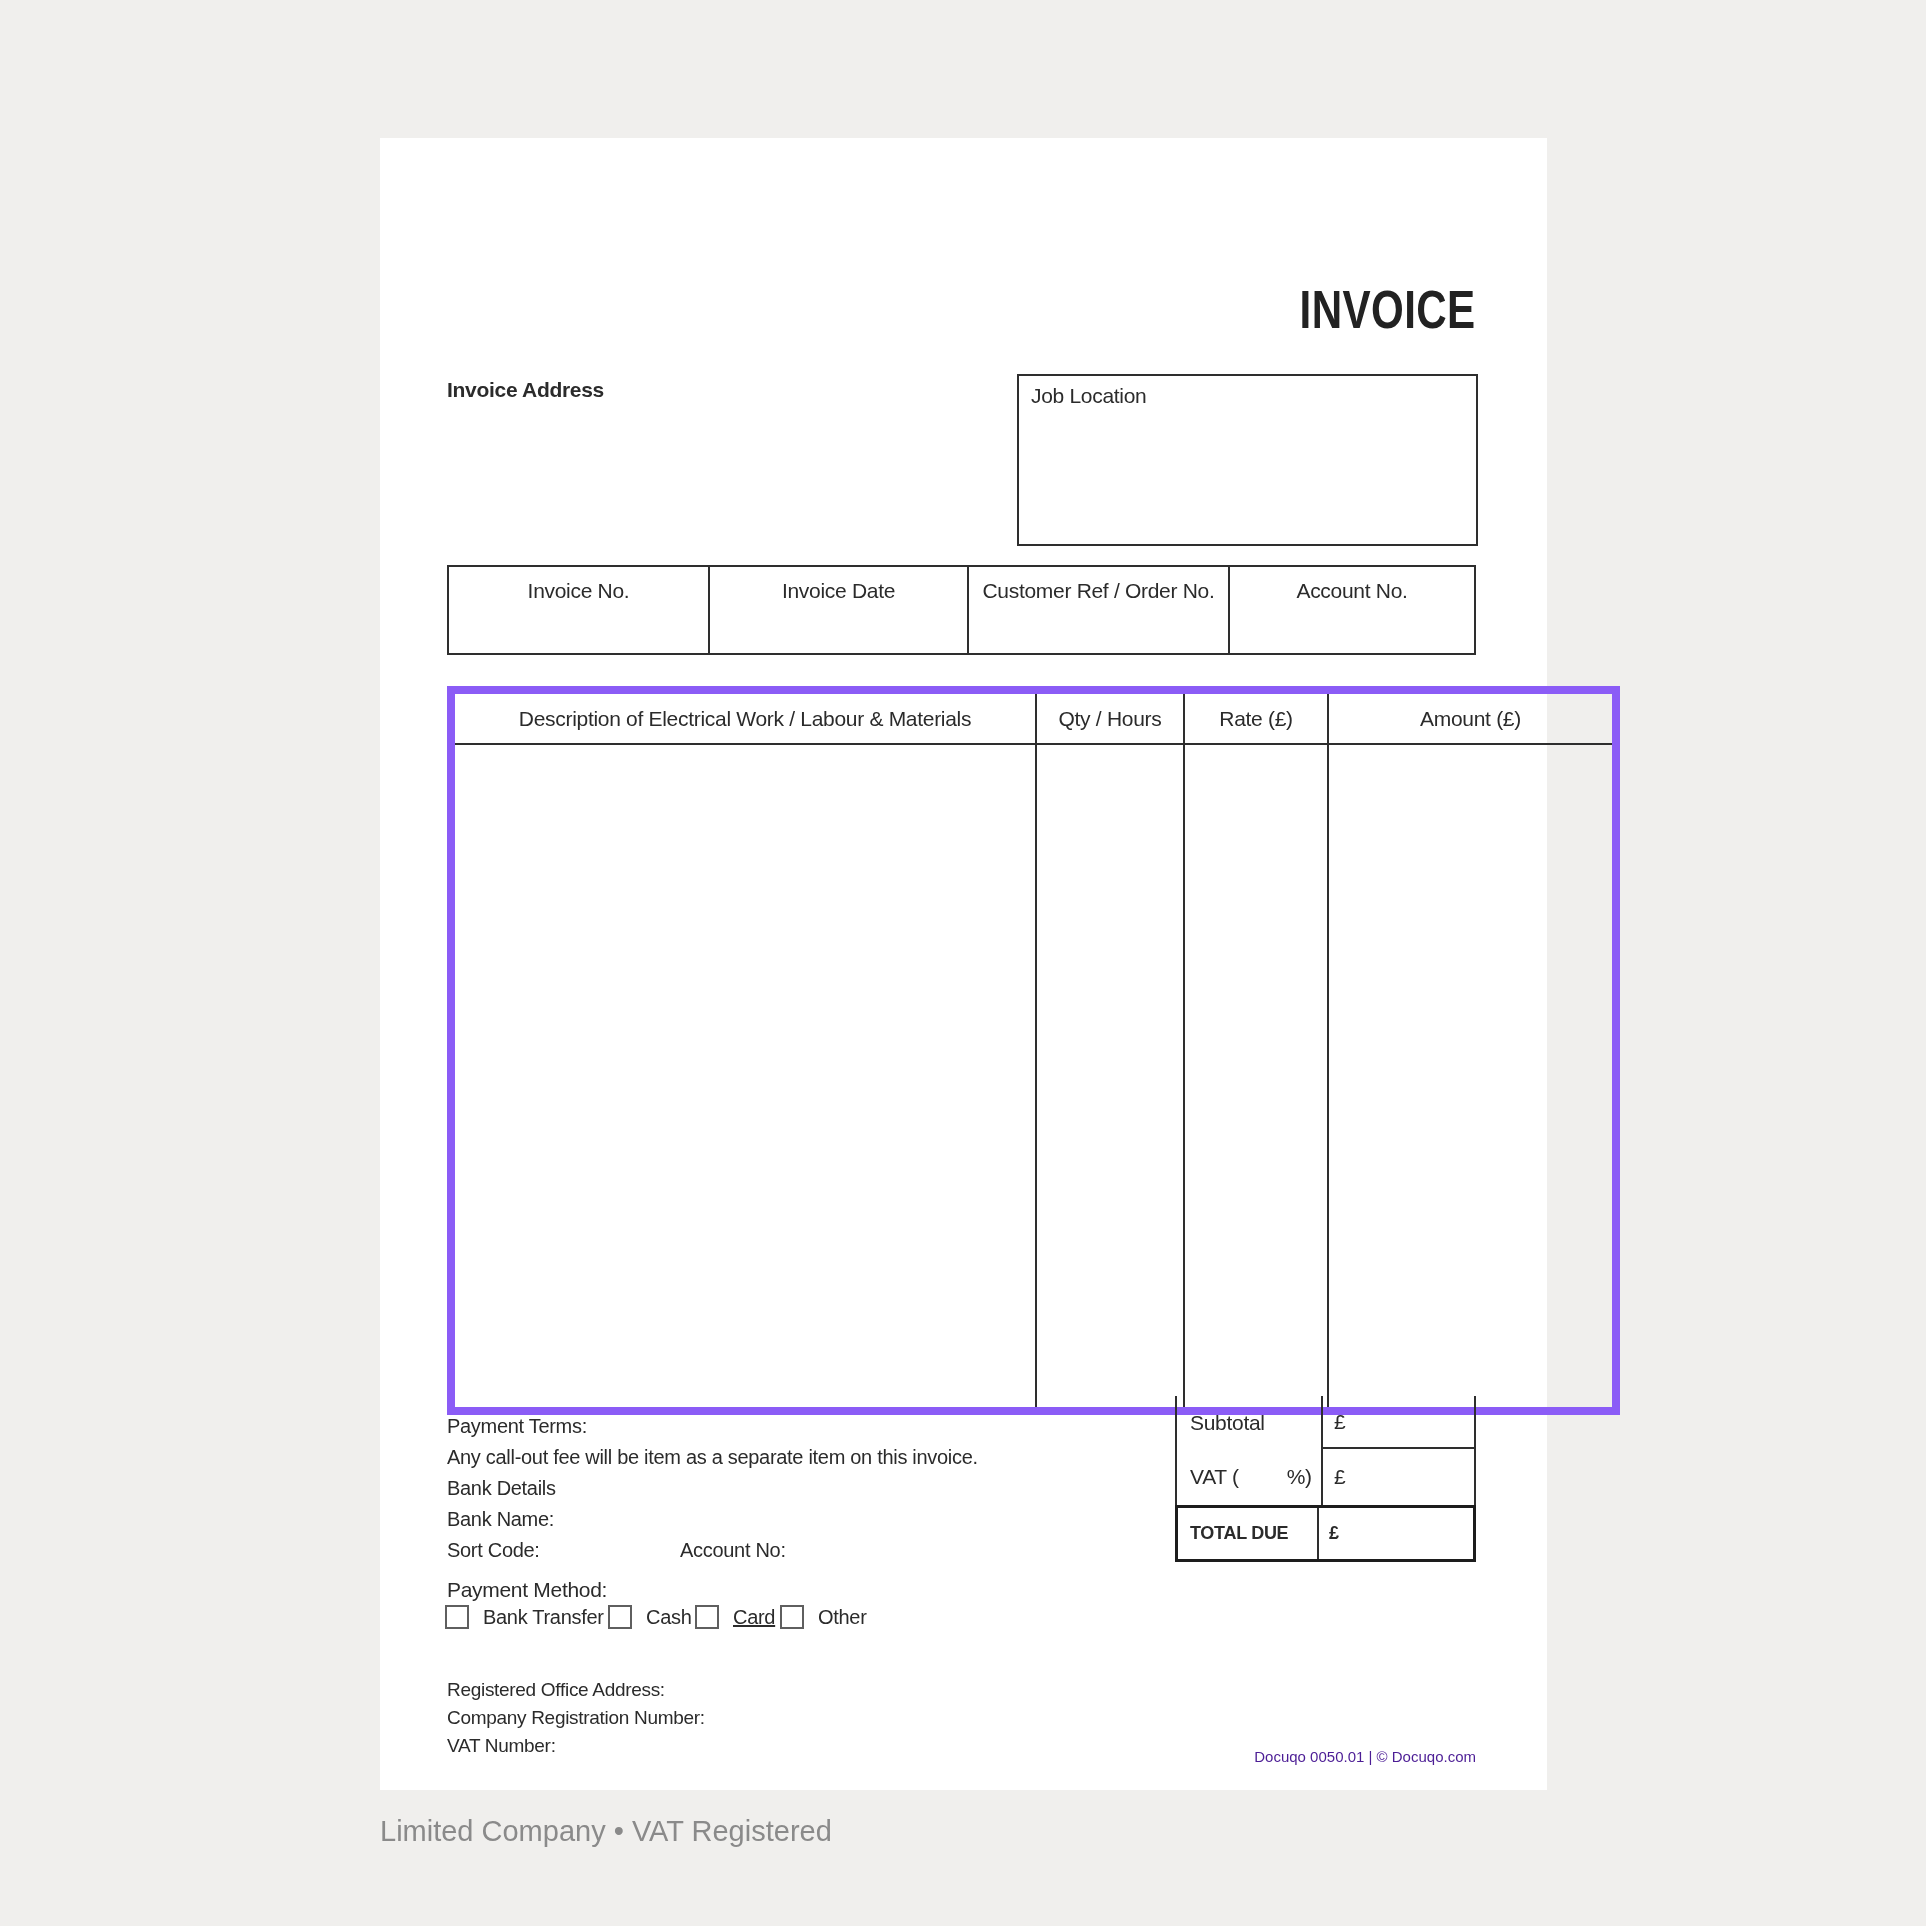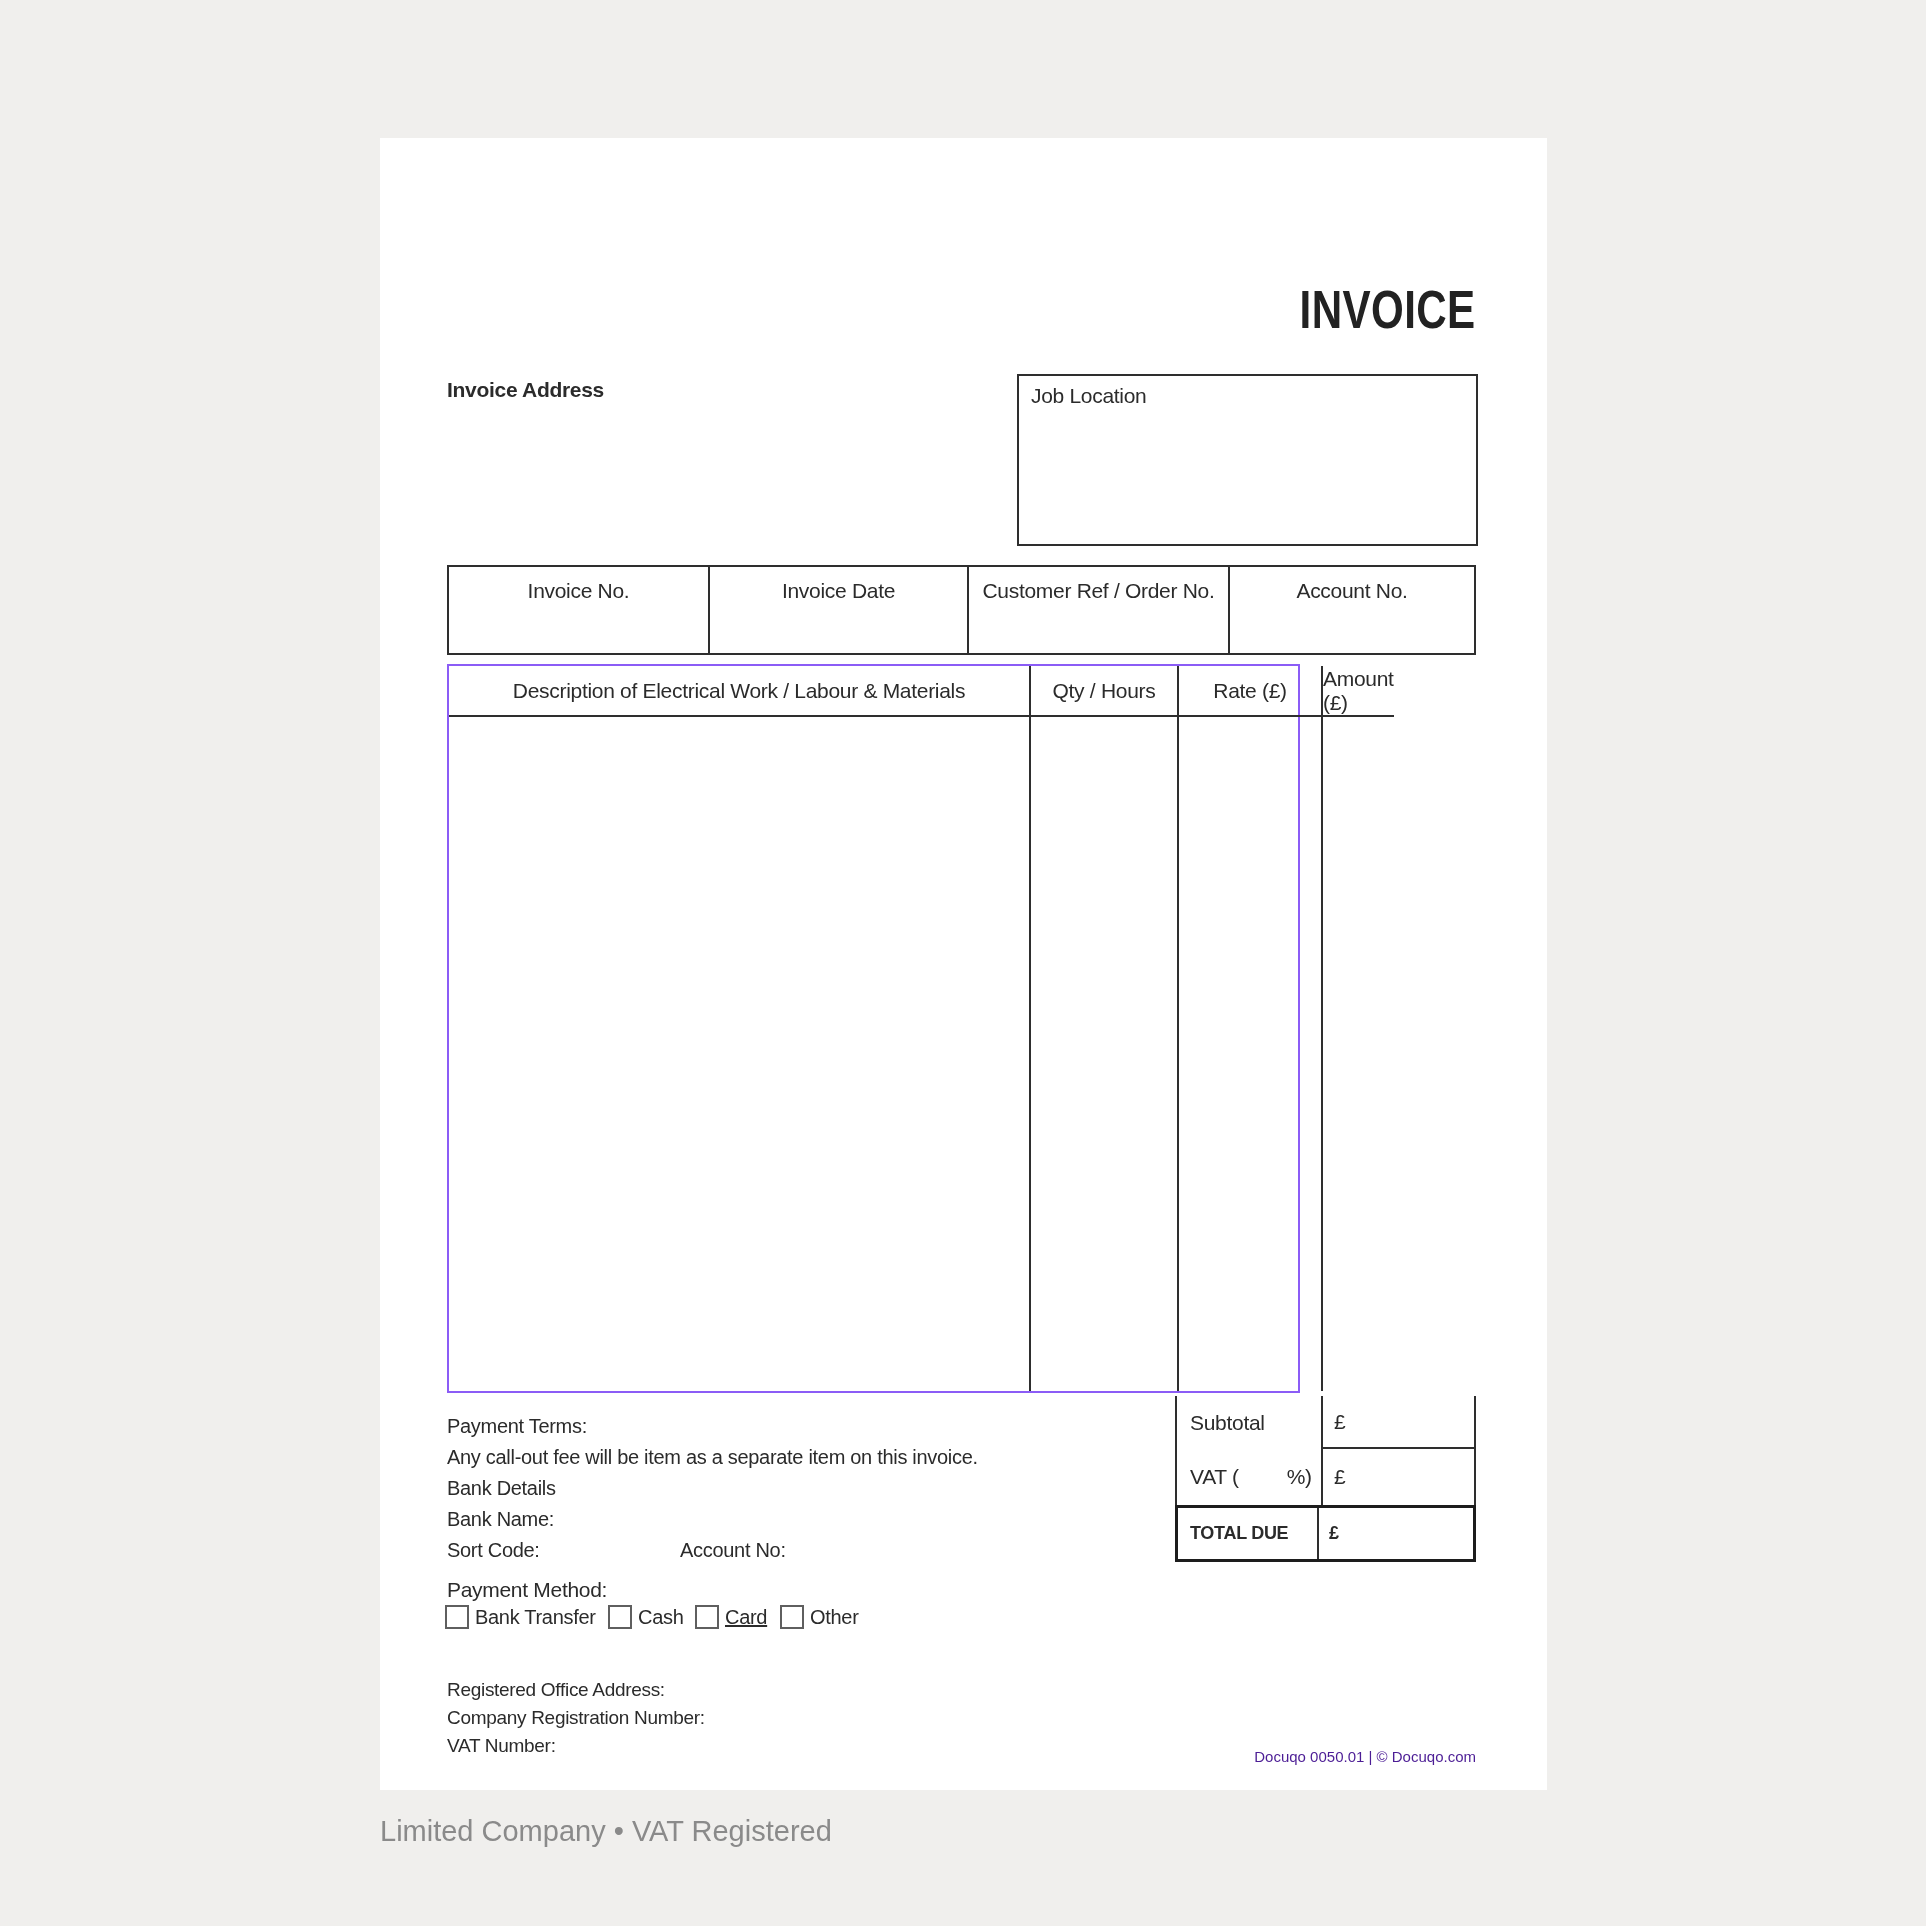--- a/index.html
+++ b/index.html
@@ -73,24 +73,24 @@
     text-align: center;
     padding-top: 12px;
     font-size: 21px;
     box-sizing: border-box;
   }
   .info-cell:first-child { border-left: none; border-radius: 23px; }
 
   .items-table {
     position: absolute;
     left: 67px;
-    top: 526px;
-    width: 853px;
+    top: 548px;
+    width: 1173px;
     height: 729px;
-    border: 2px solid #8b5cf6;
+    border: 8px solid #8b5cf6;
     box-sizing: border-box;
     display: grid;
     grid-template-columns: 580px 148px 144px 1fr;
     grid-template-rows: 51px 1fr;
   }
   .items-head {
     border-left: 2px solid #2e2e2e;
     border-bottom: 2px solid #2e2e2e;
     display: flex;
     align-items: center;
@@ -168,21 +168,21 @@
     left: 65px;
     top: 1467px;
     height: 30px;
     width: 594px;
   }
   .pm-option {
     position: absolute;
     top: 0;
     display: flex;
     align-items: center;
-    gap: 6px;
+    gap: 14px;
     font-size: 20px;
     white-space: nowrap;
   }
   .checkbox {
     width: 24px;
     height: 24px;
     border: 2px solid #5f5f5f;
     box-sizing: border-box;
     background: #ffffff;
     flex: 0 0 auto;

